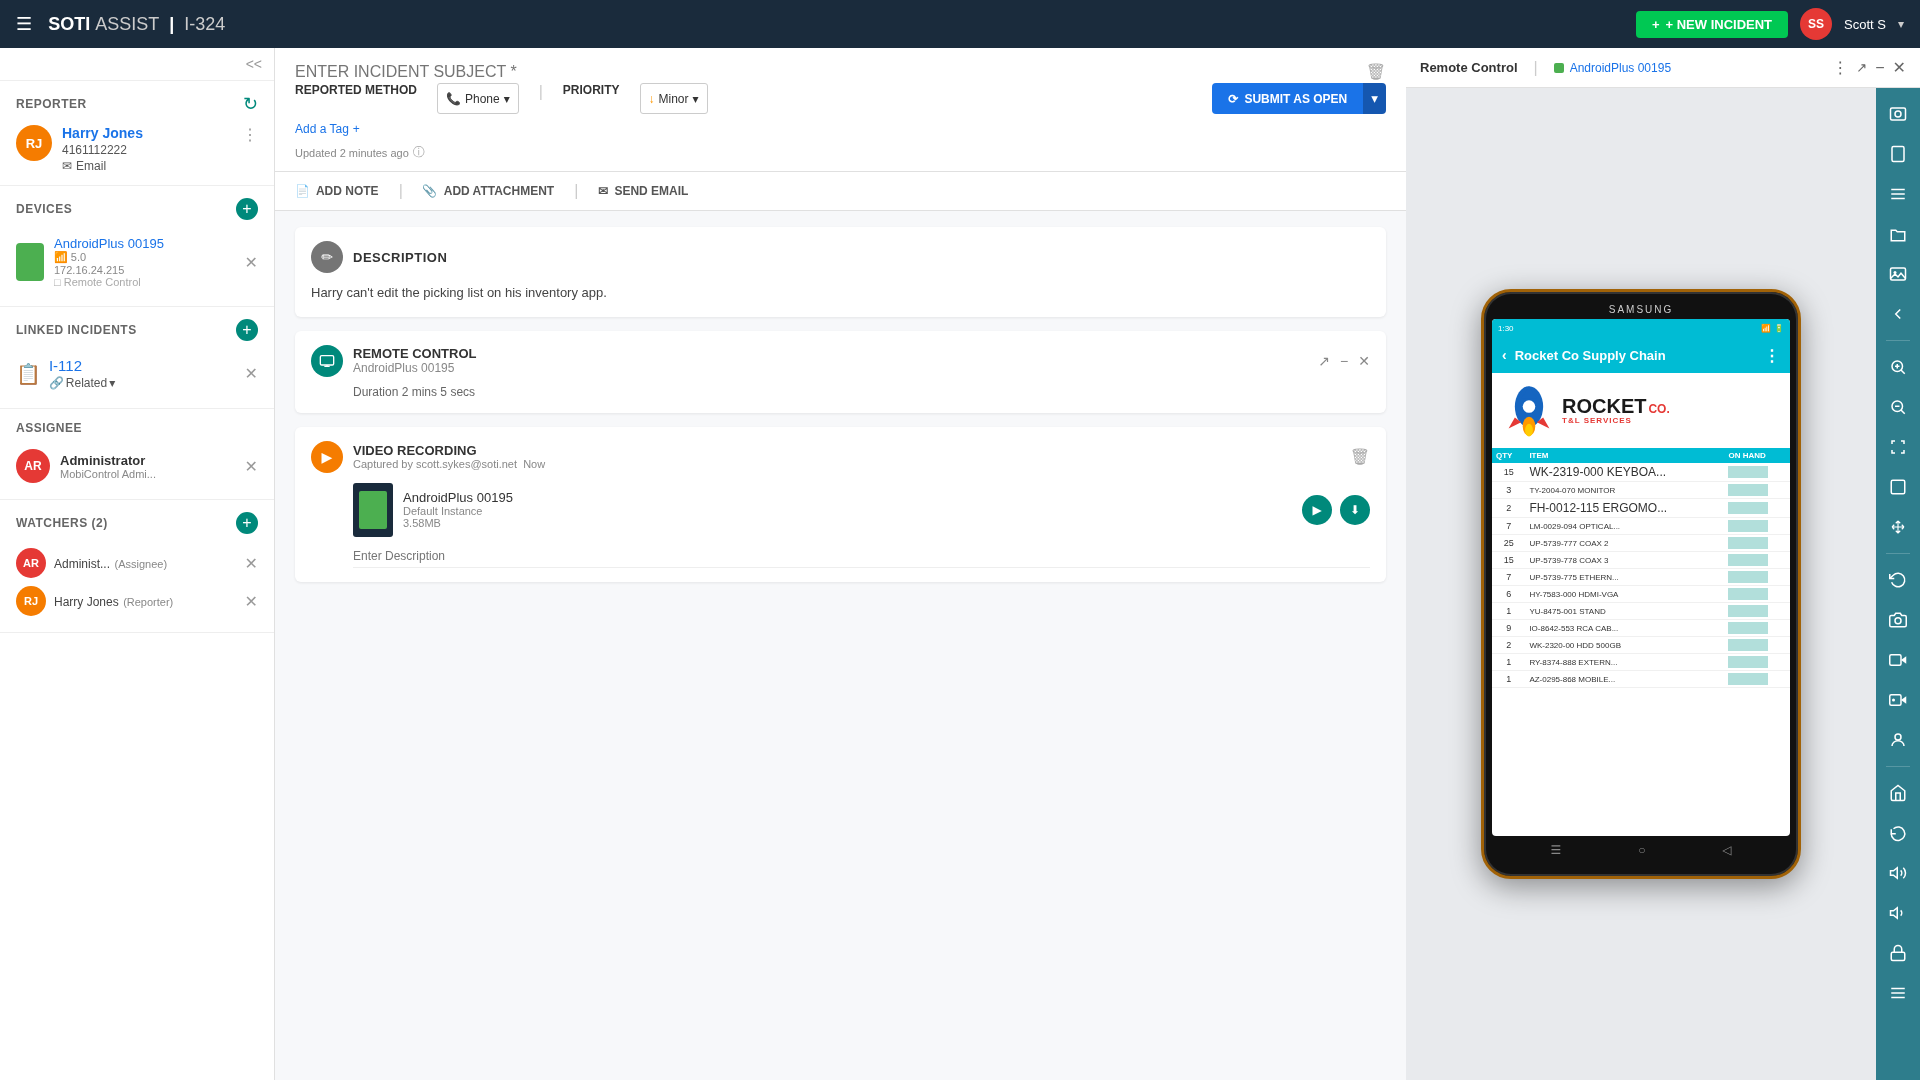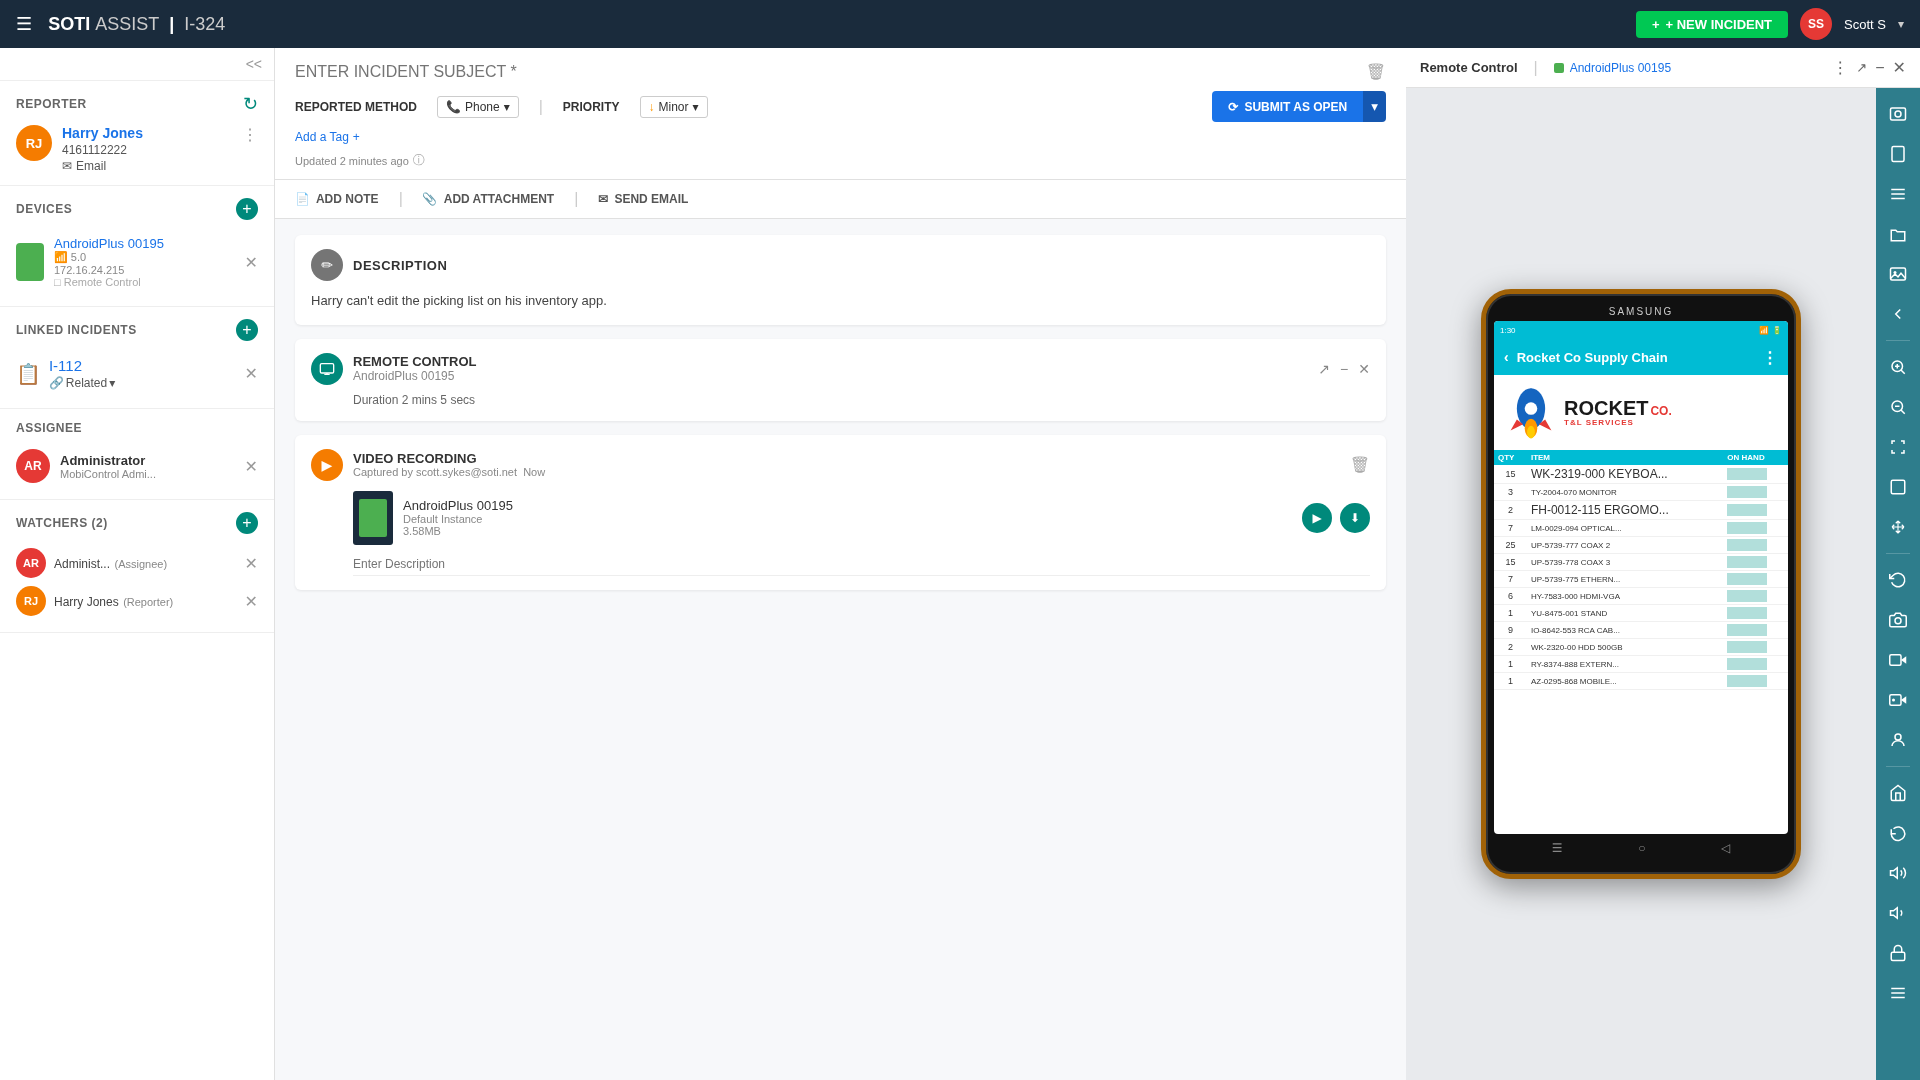--- a/index.html
+++ b/index.html
@@ -166,23 +166,22 @@
       width: 100%;
       border: none;
       outline: none;
       font-size: 16px;
       color: #999;
       background: transparent;
       font-family: inherit;
     }
     .incident-meta-row {
       display: flex;
-      align-items: center;
       gap: 20px;
-      margin-top: 10px;
+      margin-top: 2px;
     }
     .meta-label { font-weight: 600; color: #333; font-size: 12px; }
     .meta-dropdown {
       border: 1px solid #ccc;
       border-radius: 3px;
       padding: 3px 8px;
       font-size: 12px;
       cursor: pointer;
       display: flex;
       align-items: center;
@@ -439,21 +438,21 @@
       align-items: center;
       justify-content: center;
       background: #e8eaed;
       padding: 20px;
     }
     .samsung-device {
       width: 320px;
       height: 590px;
       background: #111;
       border-radius: 30px;
-      border: 5px solid #a16207;
+      border: 3px solid #a16207;
       padding: 12px 8px;
       display: flex;
       flex-direction: column;
       box-shadow: 0 8px 30px rgba(0,0,0,0.4), inset 0 0 0 2px #333;
       position: relative;
     }
     .samsung-brand {
       color: #ccc;
       font-size: 10px;
       text-align: center;

